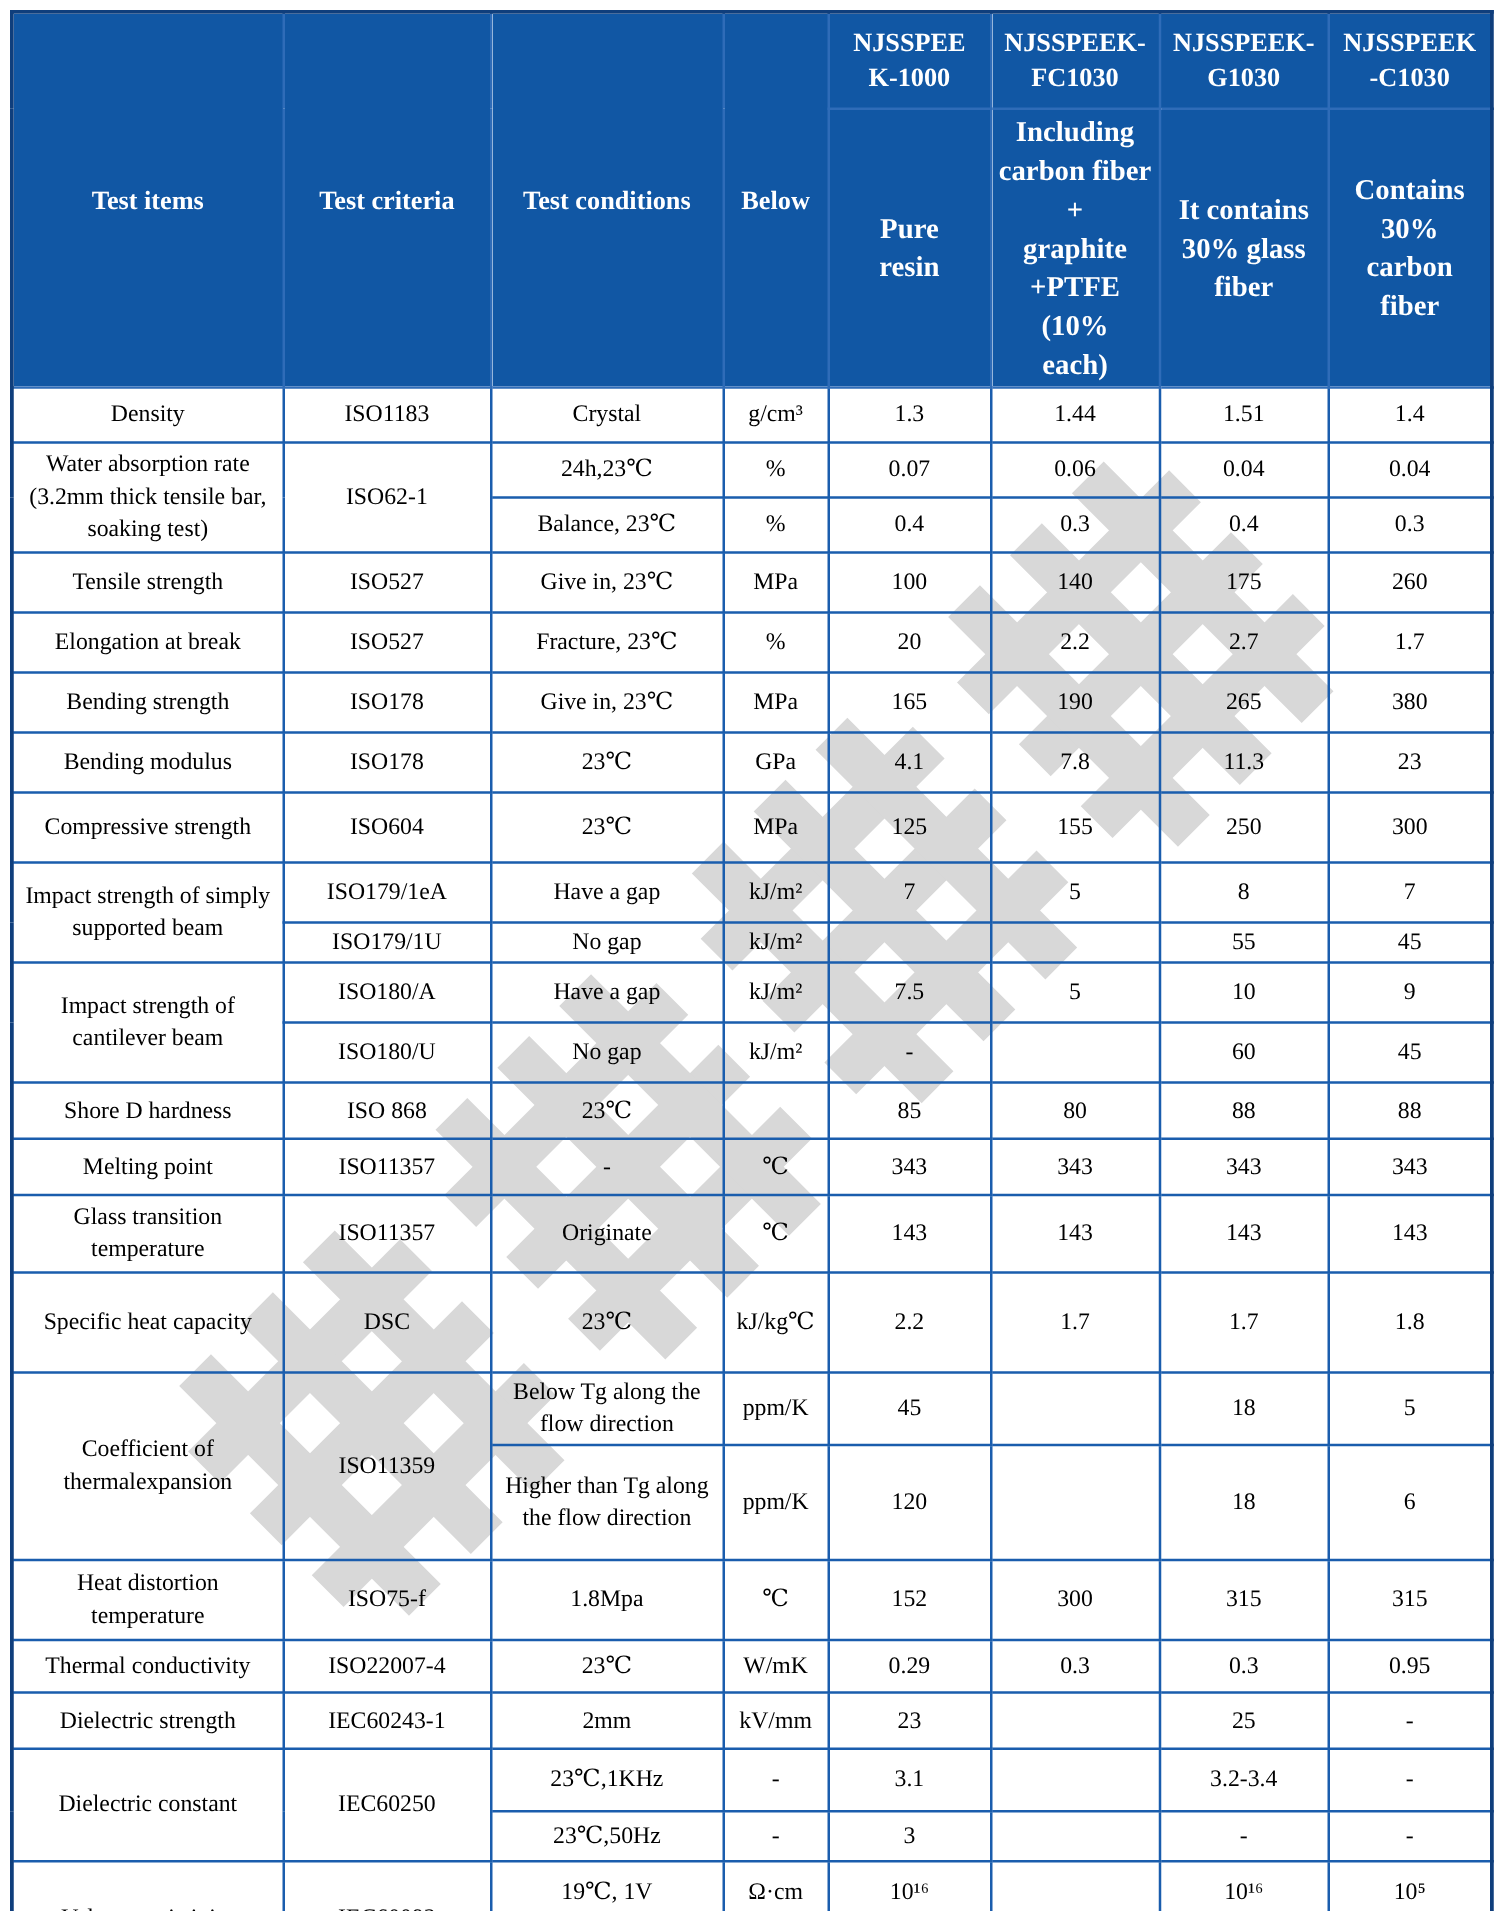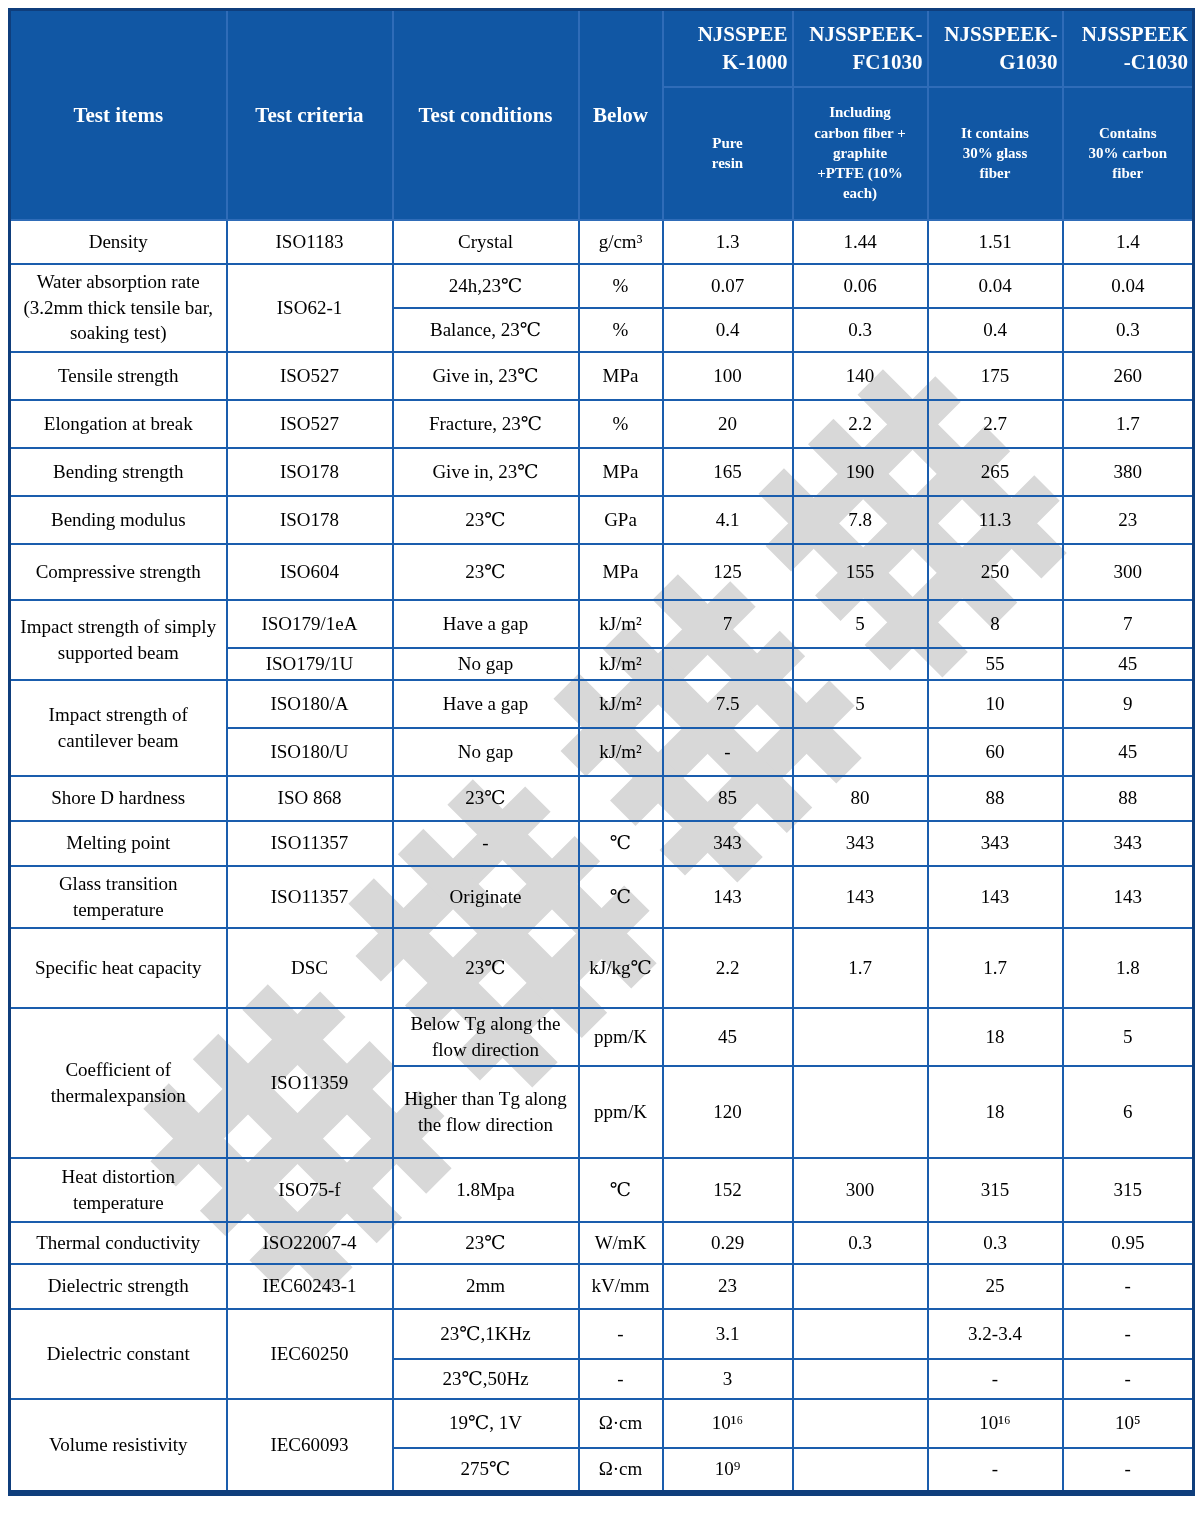--- a/index.html
+++ b/index.html
@@ -41,22 +41,22 @@
     overflow:hidden;
   }
   thead th{
     background:var(--header-bg);
     border-color:var(--header-border);
     color:#fff;font-weight:bold;
   }
   thead tr.h-fixed th{font-size:21px;}
   thead tr.h-fixed{height:77px;}
   thead tr.h-desc{height:133px;}
-  thead th.p-name{font-size:20px;text-align:right;}
-  thead th.p-desc{font-size:15px;}
+  thead th.p-name{font-size:20px;}
+  thead th.p-desc{font-size:23px;}
   
   tbody tr:nth-child(1){height:44px}
   tbody tr:nth-child(2){height:44px}
   tbody tr:nth-child(3){height:44px}
   tbody tr:nth-child(4){height:48px}
   tbody tr:nth-child(5){height:48px}
   tbody tr:nth-child(6){height:48px}
   tbody tr:nth-child(7){height:48px}
   tbody tr:nth-child(8){height:56px}
   tbody tr:nth-child(9){height:48px}

